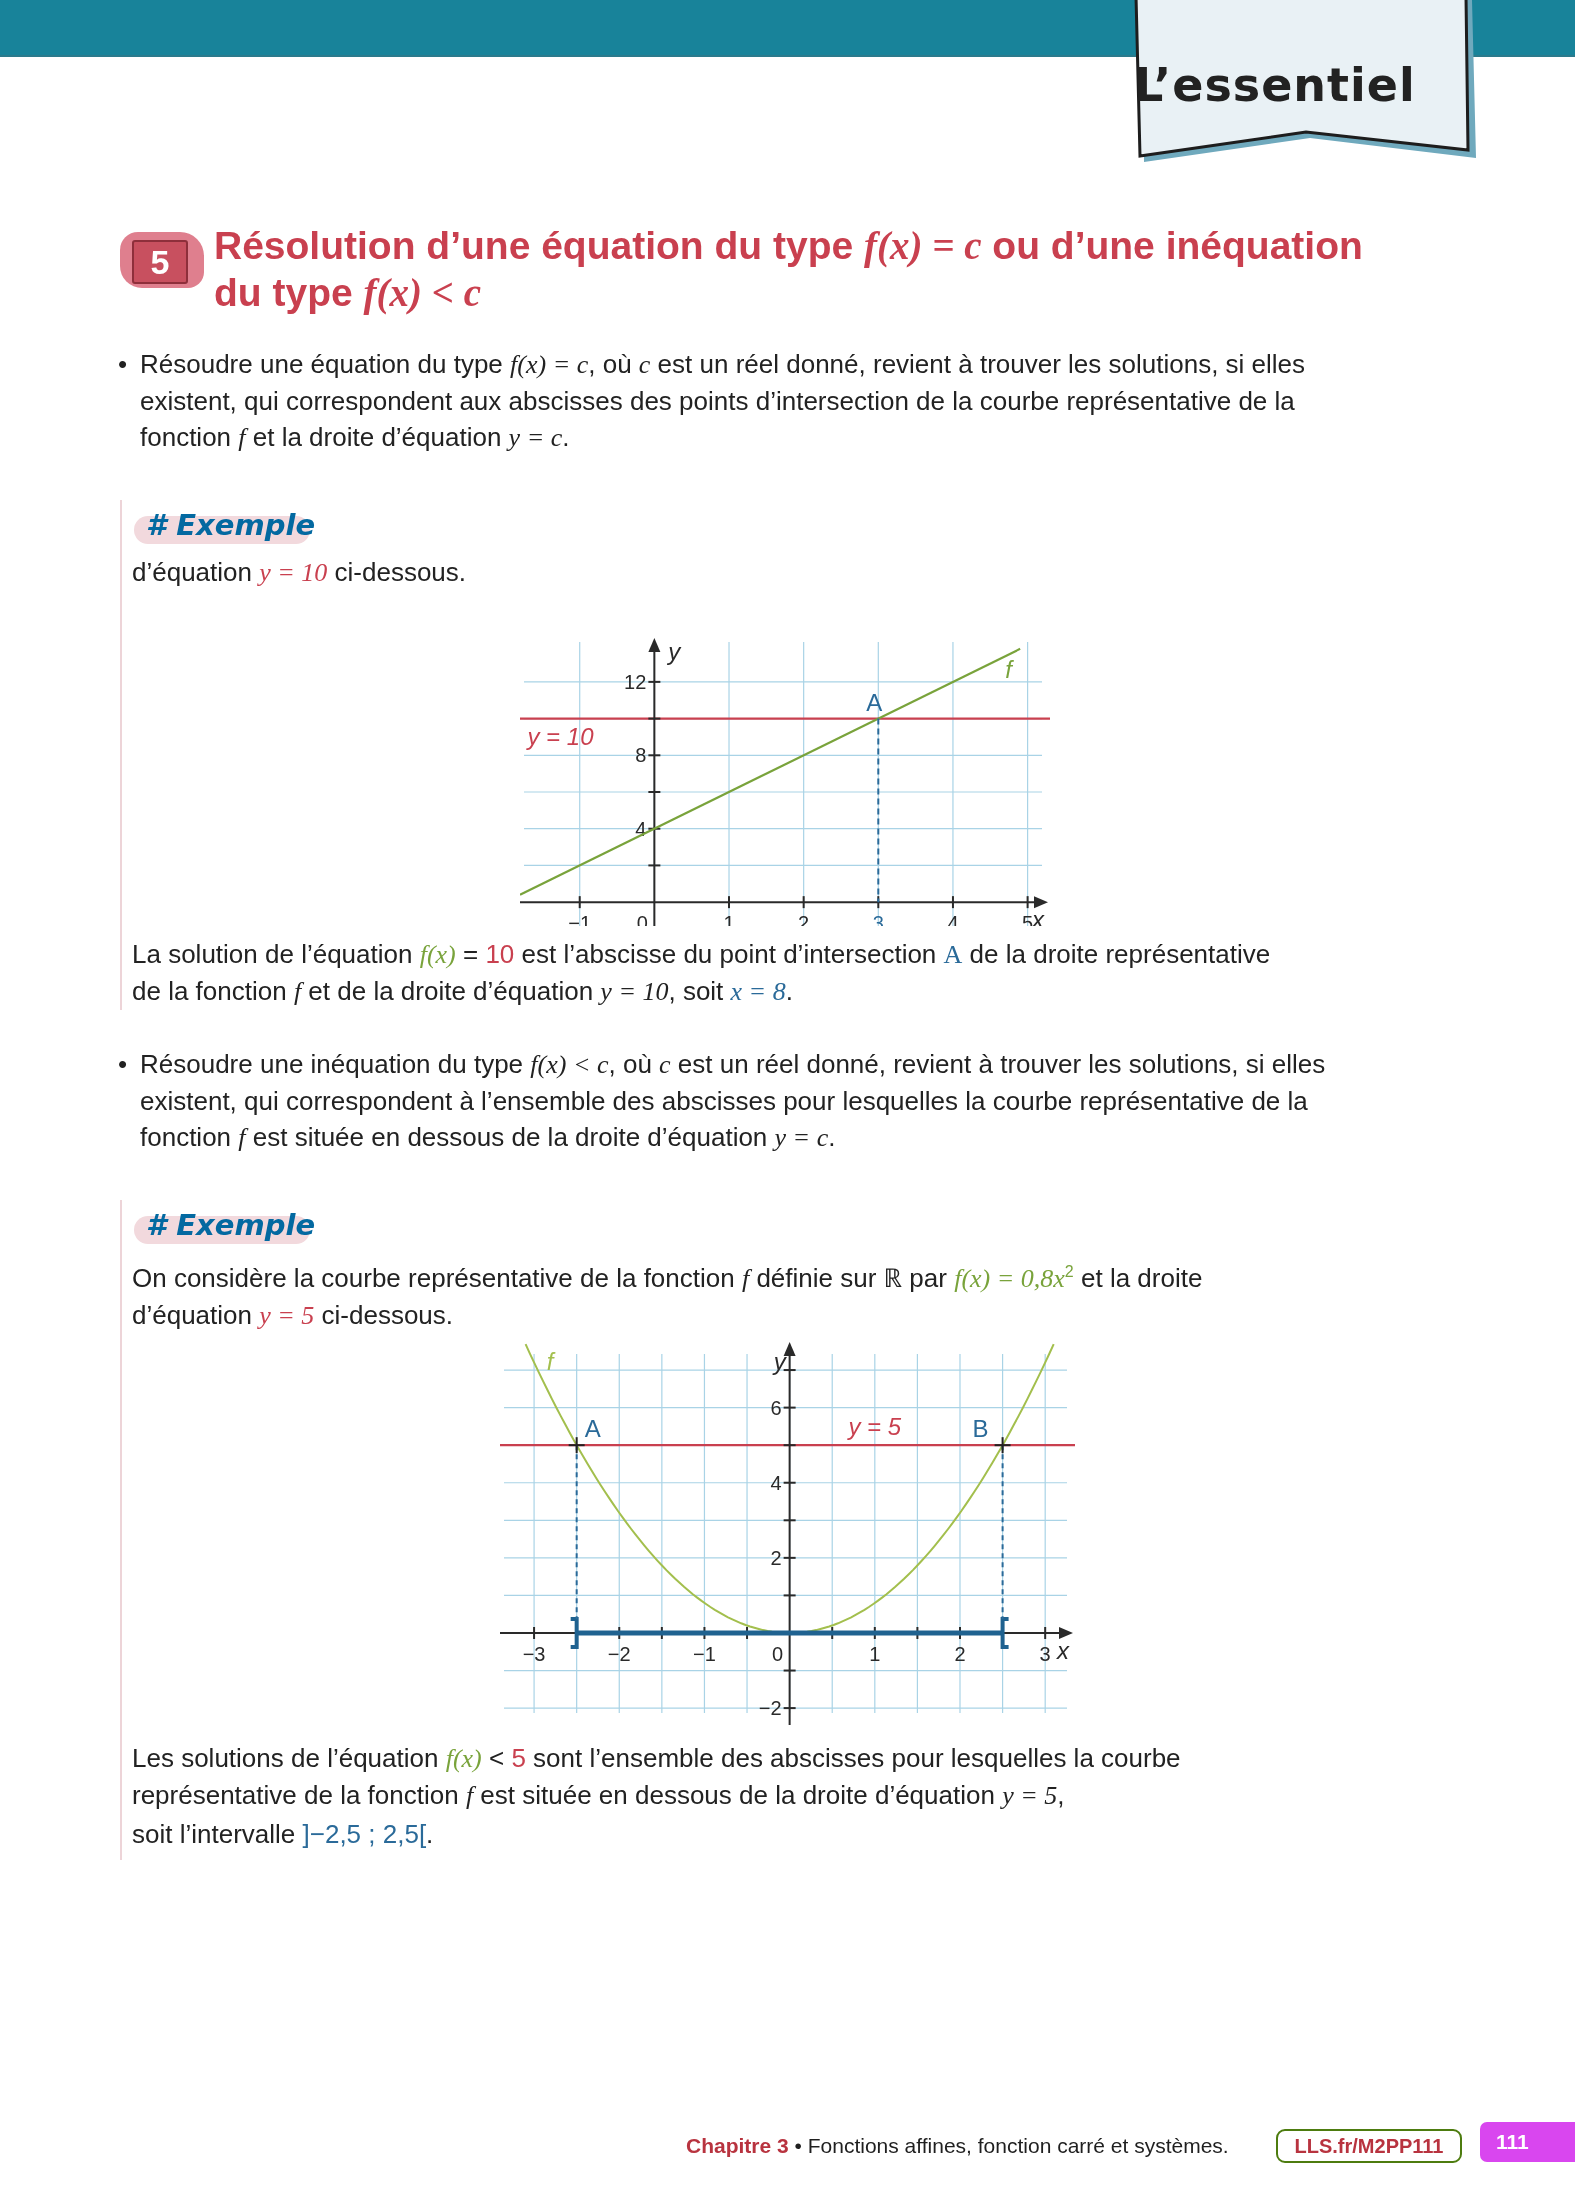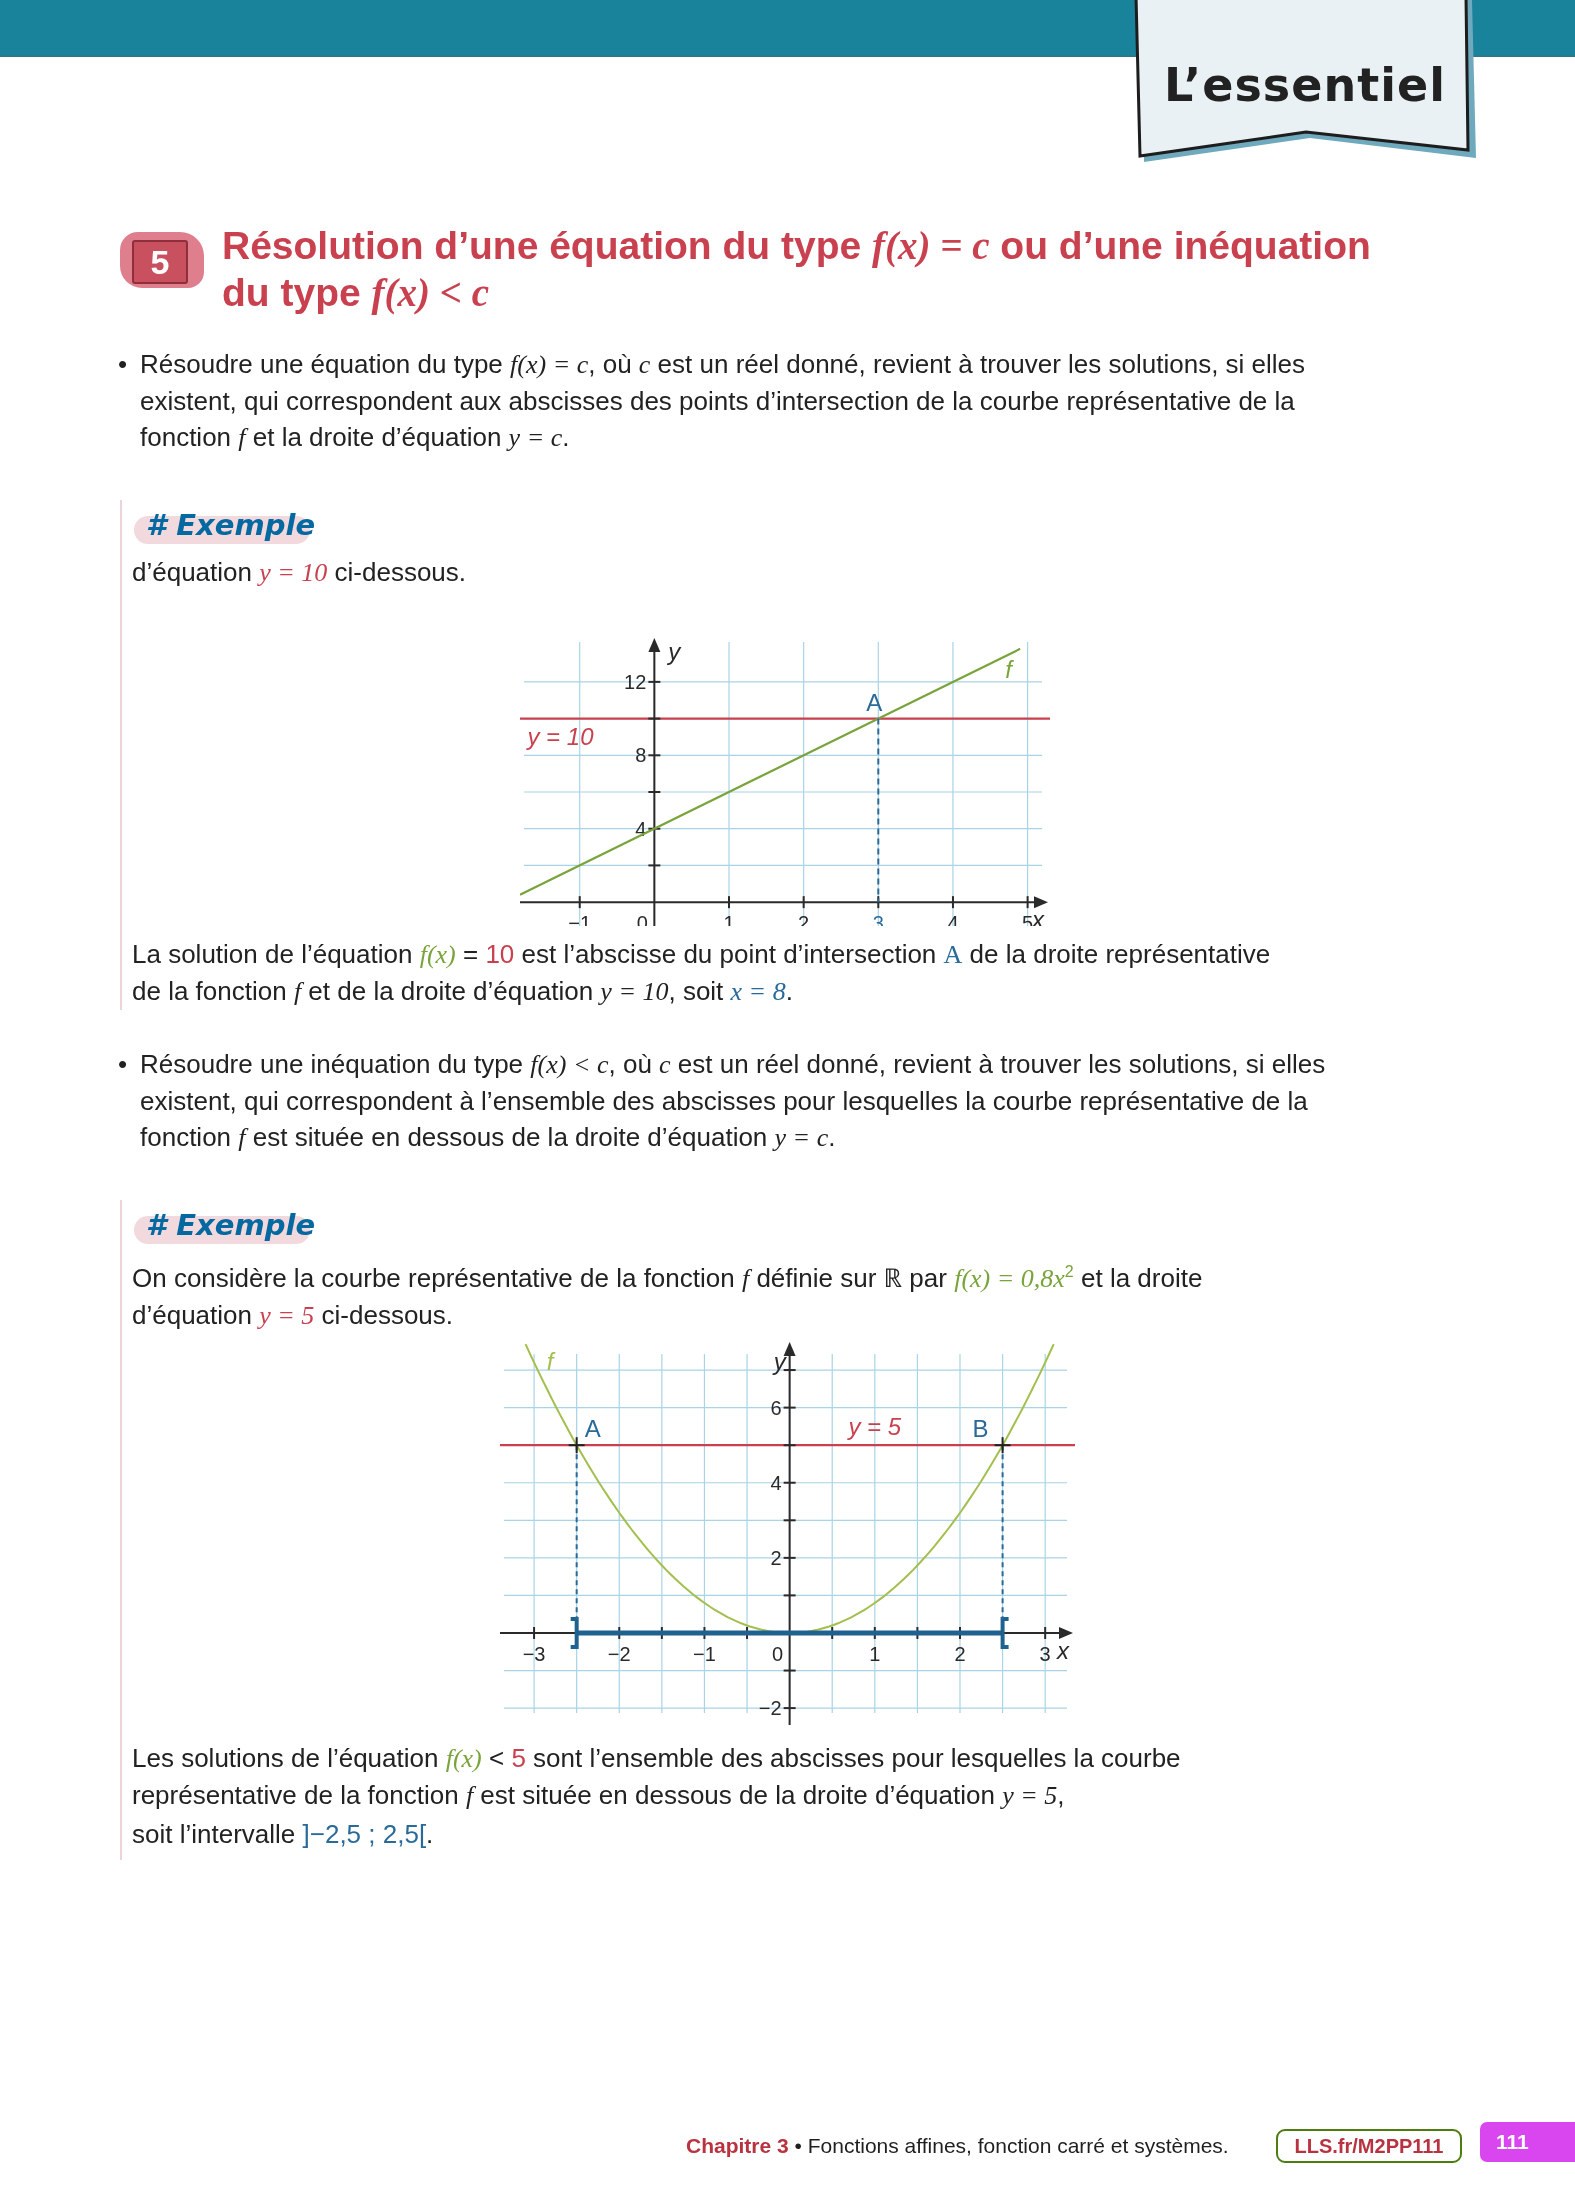--- a/index.html
+++ b/index.html
@@ -1,28 +1,28 @@
 <!DOCTYPE html>
 <html><head>
 <meta charset="utf-8">
 <style>
   html, body { margin:0; padding:0; }
   body { width:1575px; height:2205px; position:relative; background:#ffffff; overflow:hidden;
          font-family:"DejaVu Sans", sans-serif; color:#1f1f1f; }
   .topbar { position:absolute; left:0; top:0; width:1575px; height:55px; background:#18839a; border-bottom:2px solid #2b7a8c; }
   .banner { position:absolute; left:1134px; top:0; width:342px; height:160px; }
   .banner svg { position:absolute; left:0; top:0; }
-  .banner-text { position:absolute; left:0; top:58px; width:342px; text-align:center;
+  .banner-text { position:absolute; left:0; top:58px; width:342px; 
                  font-family:"DejaVu Sans", sans-serif; font-weight:bold; font-size:46px; color:#222; letter-spacing:1px; }
   .section-title { position:absolute; left:120px; top:222px; width:1320px; }
   .num-badge { position:absolute; left:0; top:10px; width:84px; height:56px; }
   .num-badge .blob { position:absolute; left:0; top:0; width:84px; height:56px; background:#d9697a; border-radius:18px 24px 16px 22px; opacity:.85; }
   .num-badge .box { position:absolute; left:12px; top:8px; width:52px; height:40px; background:#c8505f; border:2px solid #8e2f3b; border-radius:3px;
                     color:#fff; font-weight:bold; font-size:34px; line-height:40px; text-align:center; font-family:"Liberation Sans", sans-serif; }
-  .title-text { position:absolute; left:94px; top:0; font-family:"Liberation Sans", sans-serif; font-weight:bold; font-size:39px; line-height:47px; color:#c9404f;margin-left:8px; }
+  .title-text { position:absolute; left:94px; top:0; font-family:"Liberation Sans", sans-serif; font-weight:bold; font-size:39px; line-height:47px; color:#c9404f; }
   .title-text .m { font-family:"Liberation Serif", serif; font-style:italic; font-weight:bold; }
   .para { position:absolute; font-family:"Liberation Sans", sans-serif; font-size:26px; line-height:36px; color:#222; }
   .bullet { position:absolute; left:-22px; top:0; }
   .m { font-family:"Liberation Serif", serif; font-style:italic; }
   .mu { font-family:"Liberation Serif", serif; }
   .green { color:#79a33b; }
   .red { color:#c9404f; }
   .blue { color:#2a6a99; }
   .example-block { position:absolute; left:120px; border-left:2px solid #edd4d8; }
   .tag { position:absolute; left:12px; height:34px; }

